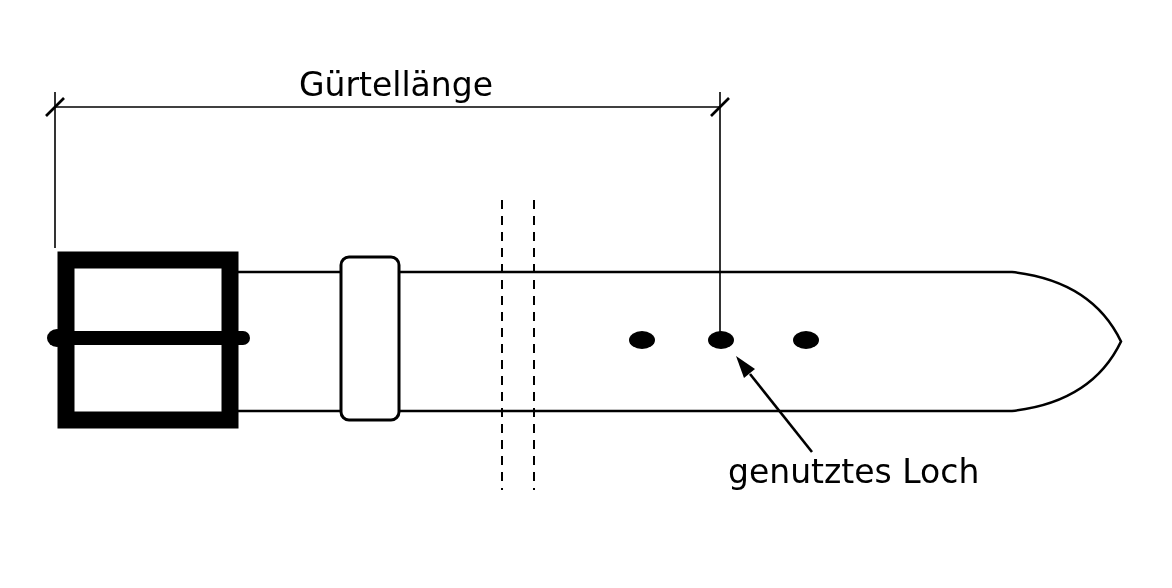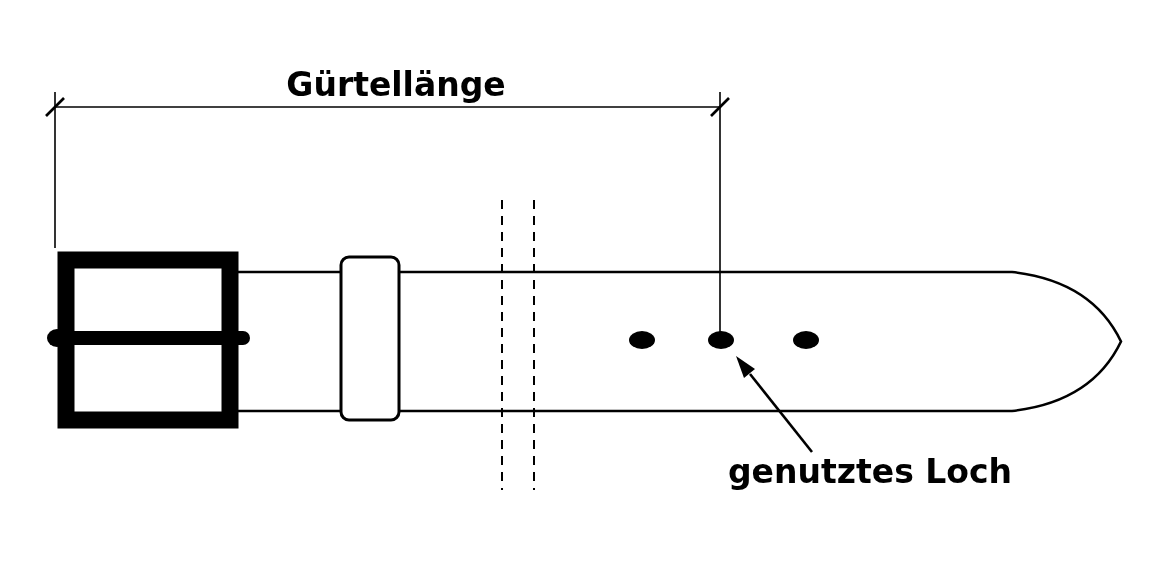--- a/index.html
+++ b/index.html
@@ -11,21 +11,20 @@
     width: 1172px;
     height: 588px;
     overflow: hidden;
     font-family: "DejaVu Sans", sans-serif;
   }
   .stage {
     position: relative;
     width: 1172px;
     height: 588px;
     background: #ffffff;
-    font-weight: bold;
   }
   svg {
     display: block;
   }
   .draw-line {
     stroke: #000000;
     fill: none;
   }
   .thin {
     stroke-width: 1.6;

